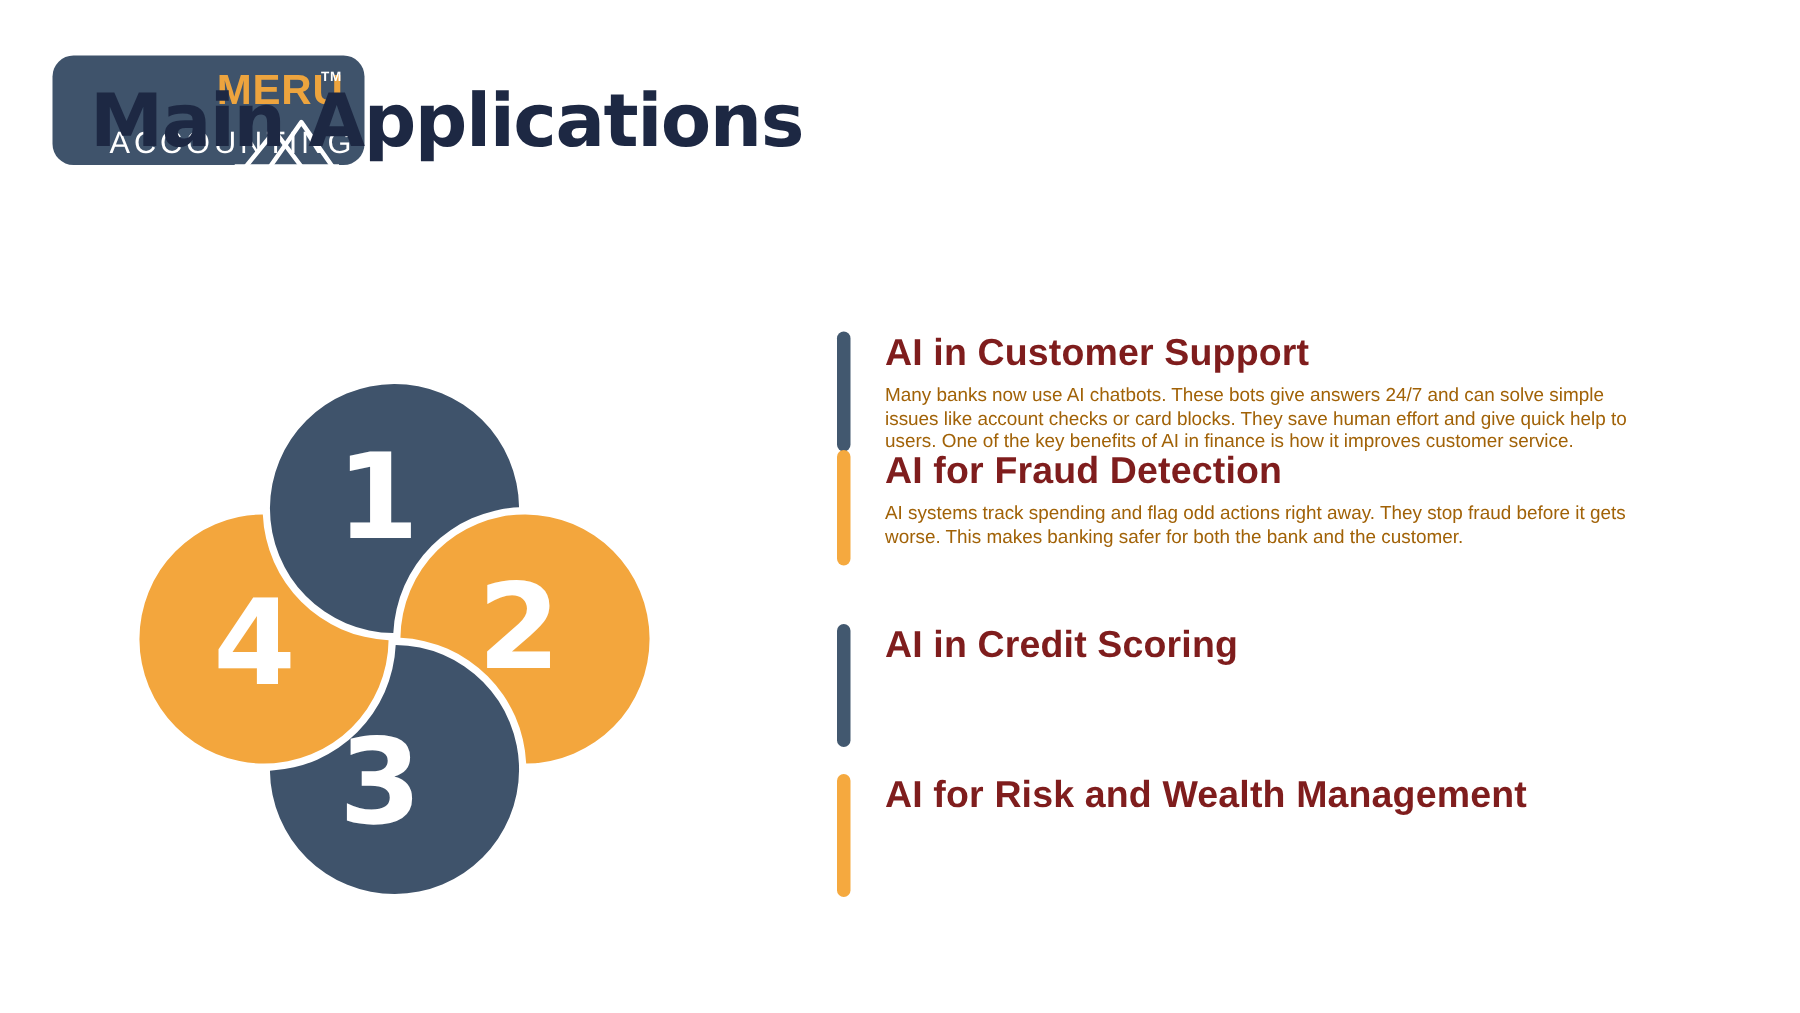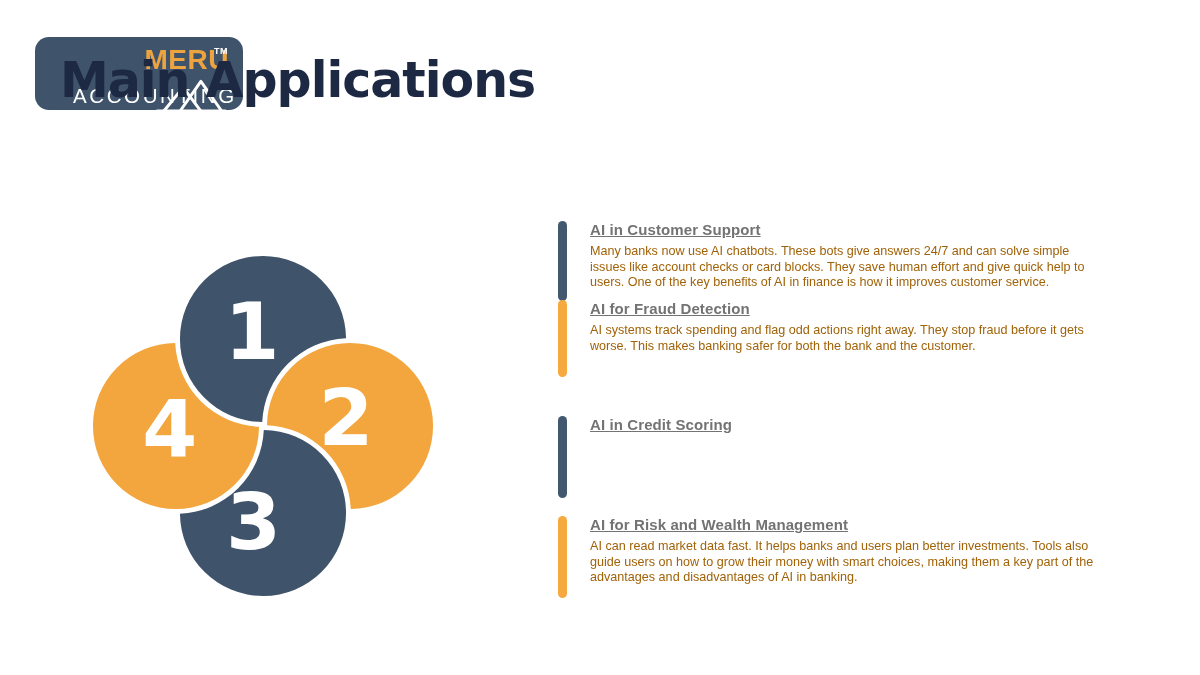--- a/index.html
+++ b/index.html
@@ -31,21 +31,21 @@
   
   .pinwheel{position:absolute;left:89px;top:252px;width:348px;height:348px;}
   .pinwheel text{
     font-family:"DejaVu Sans",sans-serif;font-weight:bold;fill:#ffffff;
   }
 
   
   .section{position:absolute;left:558px;display:flex;}
   .accent-bar{width:9px;border-radius:5px;flex:none;}
   .sec-content{margin-left:23px;width:514px;}
-  .sec-title{font-size:15px;font-weight:bold;color:#737373;margin:0 0 6px 0;letter-spacing:.1px;text-decoration:underline;}
+  .sec-title{font-size:25px;font-weight:bold;color:#7f1d1d;margin:0 0 6px 0;letter-spacing:.1px;}
   .sec-body{font-size:12.6px;line-height:1.24;color:#a16207;margin:0;}
 </style>
 </head>
 <body>
 
 <div class="logo-box">
   <span class="logo-tm">TM</span>
   <div class="logo-row">
     <span class="brand-top">MERU</span>
     <span class="mountain-wrap">
@@ -94,15 +94,14 @@
   <div class="accent-bar" style="height: 82px; background-color: rgb(66, 88, 111);"></div>
   <div class="sec-content">
     <h2 class="sec-title">AI in Credit Scoring</h2>
   </div>
 </div>
 
 <div class="section" style="top:516px;justify-content:center;">
   <div class="accent-bar" style="height: 82px; background-color: rgb(245, 169, 63);"></div>
   <div class="sec-content">
     <h2 class="sec-title">AI for Risk and Wealth Management</h2>
-    <p class="sec-body">AI can read market data fast. It helps banks and users plan better investments. Tools also guide users on how to grow their money with smart choices, making them a key part of the advantages and disadvantages of AI in banking.</p>
   </div>
 </div>
 
 </body></html>

